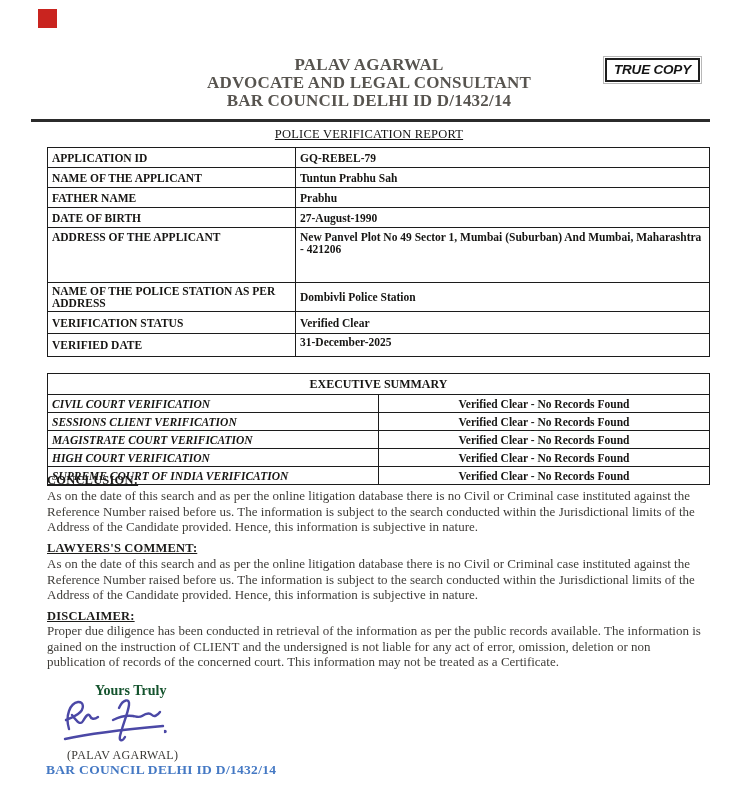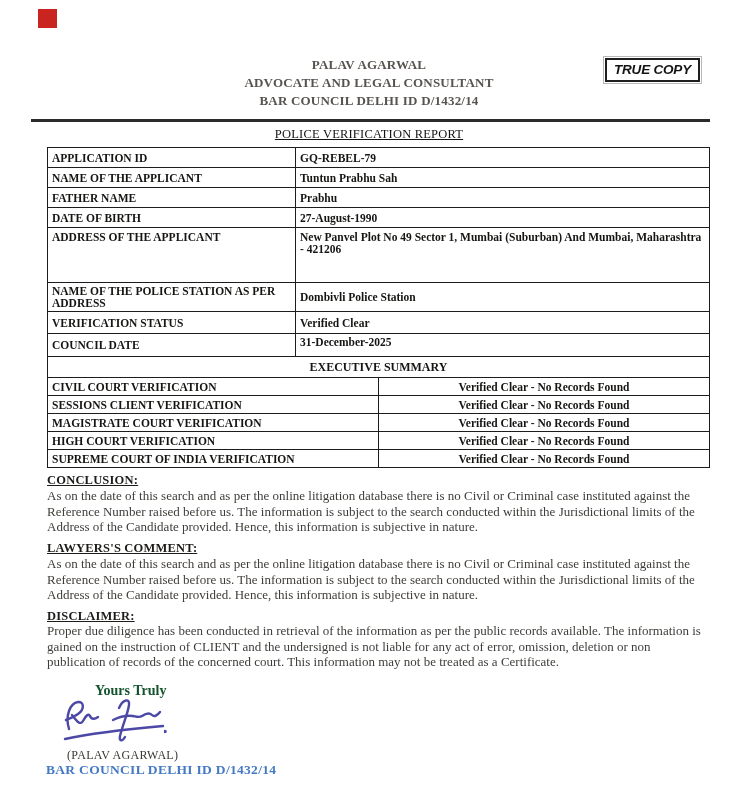--- a/index.html
+++ b/index.html
@@ -10,21 +10,21 @@
     font-family:"Liberation Serif","DejaVu Serif",serif;
     overflow:hidden;
   }
   .red-marker{
     position:absolute;left:38px;top:9px;width:19px;height:19px;
     background:#c9241f;
   }
   .letterhead{
     position:absolute;left:0;top:56px;width:738px;
     text-align:center;
-    color:#57544f;font-weight:bold;font-size:13px;line-height:18px;
+    color:#57544f;font-weight:bold;font-size:17px;line-height:18px;
     letter-spacing:.2px;
   }
   .stamp{
     position:absolute;left:605px;top:58px;
     border:2px solid #1e1e1e;outline:1px solid #b8b8b8;outline-offset:1px;
     padding:2px 7px 3px 7px;background:#fff;
     font-family:"Liberation Sans","DejaVu Sans",sans-serif;
     font-weight:bold;font-style:italic;font-size:13.5px;color:#141414;
     letter-spacing:-0.2px;white-space:nowrap;
   }
@@ -45,23 +45,23 @@
   table.doc td,table.doc th{
     border:1.5px solid #1c1c1c;
     padding:1px 4px;
     vertical-align:middle;
     overflow:hidden;
   }
   table.details{top:147px;}
   table.details td.lbl{width:239px;}
   table.details tr.tall td{vertical-align:top;padding-top:3px;margin-top:10px;}
   table.details td.vtop{vertical-align:top;padding-top:2px;}
-  table.summary{top:356px;border-radius:26px;}
+  table.summary{top:373px;border-radius:26px;}
   table.summary th{ text-align:center;font-size:12px; }
-  table.summary td.lbl{width:239px;text-align:left;}
+  table.summary td.lbl{width:239px;text-align:left;font-style:italic;}
   table.summary td.val{text-align:center;}
   .section-heading{
     position:absolute;left:47px;
     font-weight:bold;font-size:12.5px;color:#1d1c1a;
     text-decoration:underline;letter-spacing:.2px;
   }
   .section-body{
     position:absolute;left:47px;width:658px;
     font-size:13px;line-height:15.6px;color:#3f3d39;
     text-align:left;
@@ -123,21 +123,21 @@
       </tr>
       <tr style="height:29px">
         <td class="lbl">NAME OF THE POLICE STATION AS PER ADDRESS</td>
         <td>Dombivli Police Station</td>
       </tr>
       <tr style="height:22px">
         <td class="lbl">VERIFICATION STATUS</td>
         <td>Verified Clear</td>
       </tr>
       <tr style="height:23px">
-        <td class="lbl">COUNCIL DATE</td>
+        <td class="lbl">VERIFIED DATE</td>
         <td class="vtop">31-December-2025</td>
       </tr>
     </tbody>
   </table>
 
   <table class="doc summary">
     <tbody>
       <tr style="height:21px">
         <th colspan="2">EXECUTIVE SUMMARY</th>
       </tr>

